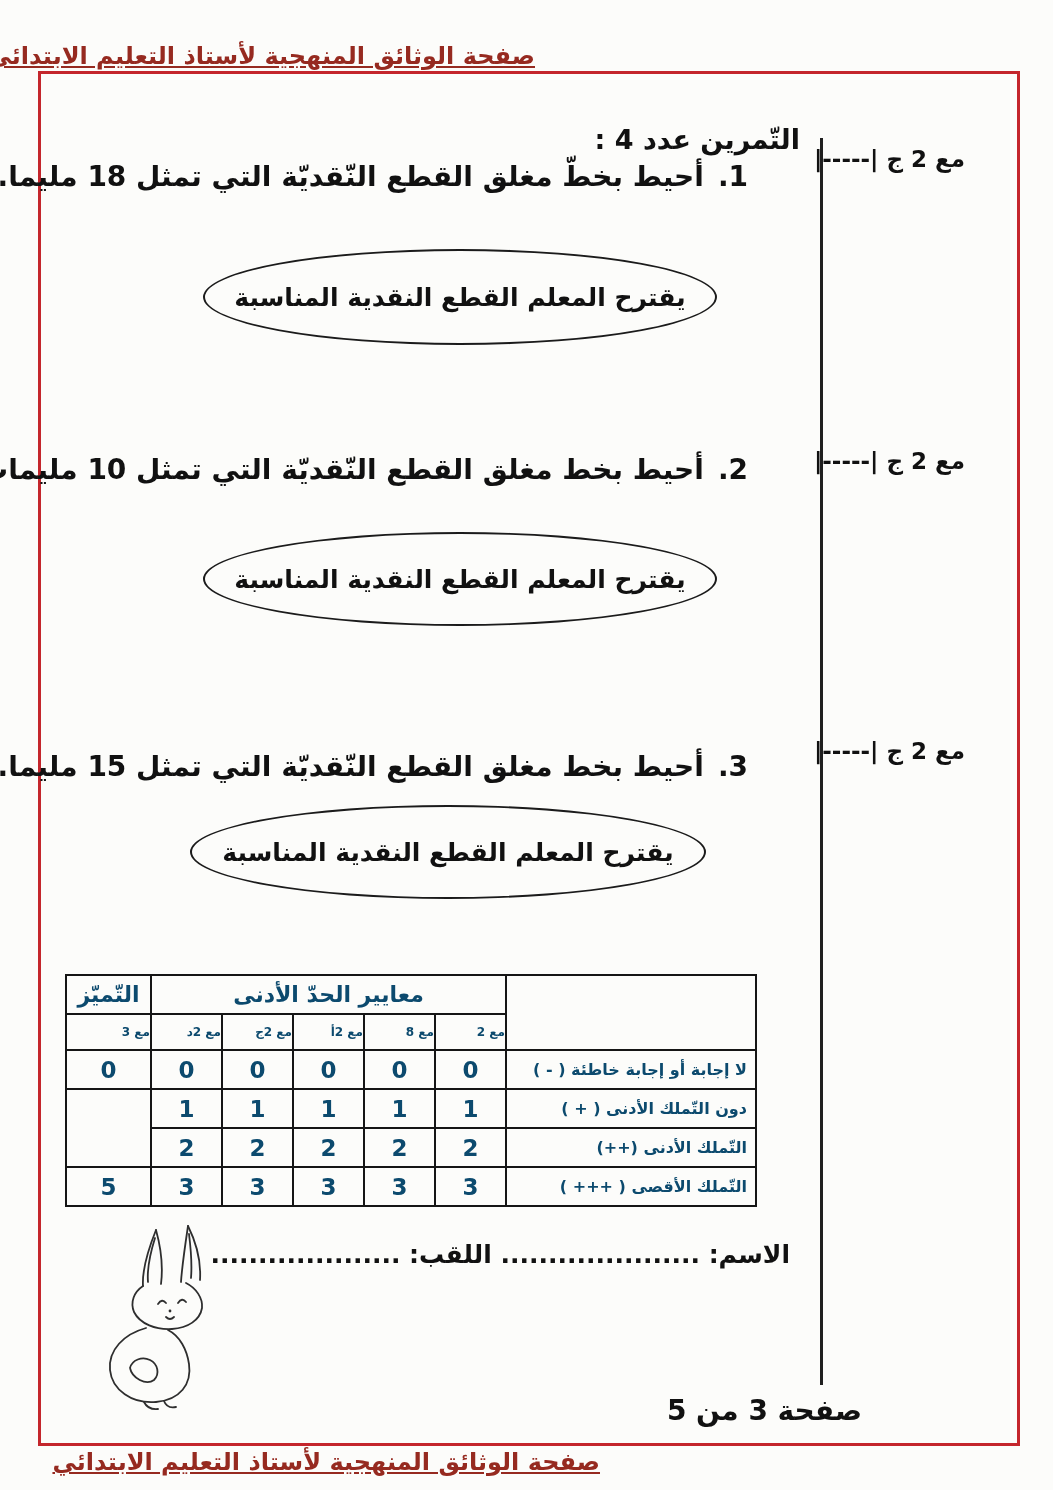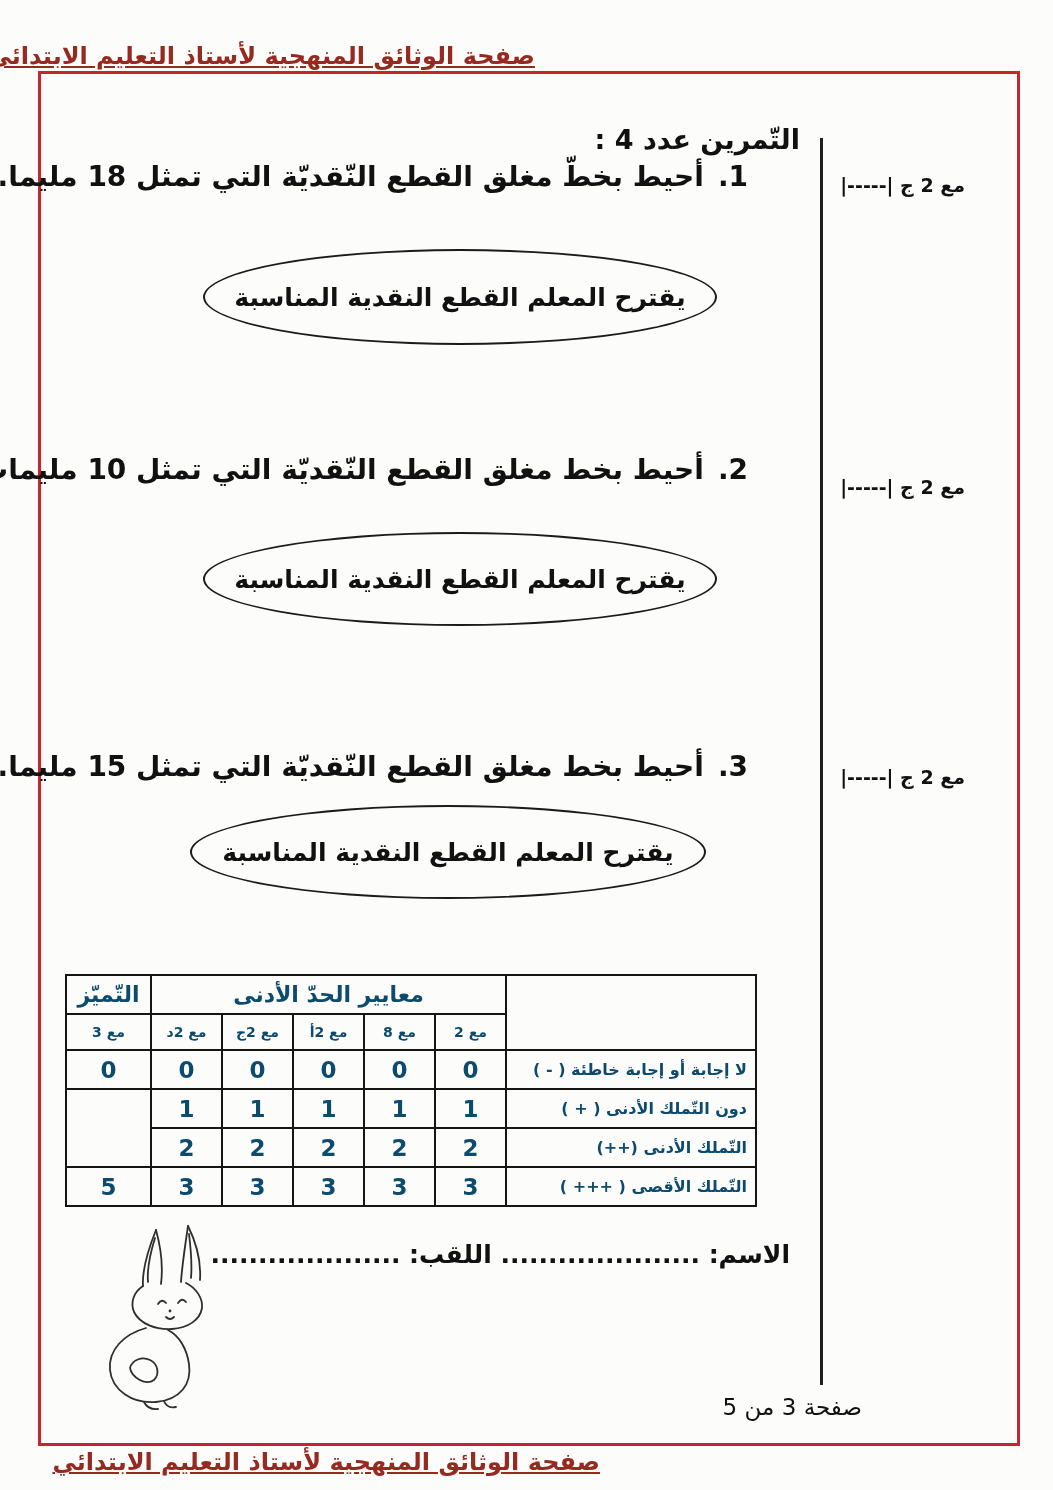--- a/index.html
+++ b/index.html
@@ -3,41 +3,41 @@
 <meta charset="utf-8">
 <style>
   html,body{margin:0;padding:0;}
   body{background:#9a9a9a;font-family:"DejaVu Sans",sans-serif;}
   .page{position:relative;width:1053px;height:1490px;background:#fcfcfa;margin:0 auto;overflow:hidden;color:#111;}
   .border-rect{position:absolute;left:38px;top:71px;width:976px;height:1369px;border:3px solid #c4262c;}
   .doc-banner{position:absolute;font-weight:bold;color:#962a20;text-decoration:underline;font-size:24px;direction:rtl;white-space:nowrap;}
   .top-banner{top:42px;right:518px;}
   .bottom-banner{top:1448px;right:453px;}
   .v-line{position:absolute;left:820px;top:138px;height:1247px;width:0;border-left:3px solid #1f1f1f;}
-  .margin-note{position:absolute;right:88px;font-size:19px;font-weight:bold;direction:rtl;white-space:nowrap;margin-top:28px;}
+  .margin-note{position:absolute;right:88px;font-size:23px;font-weight:bold;direction:rtl;white-space:nowrap;}
   .mn1{top:146px}.mn2{top:448px}.mn3{top:738px}
   .ex-title{position:absolute;right:253px;top:124px;font-size:27px;font-weight:bold;direction:rtl;white-space:nowrap;}
   .question{position:absolute;right:305px;font-size:28px;font-weight:bold;direction:rtl;white-space:nowrap;}
   .q1{top:160px}.q2{top:453px}.q3{top:750px}
   .question .qnum{margin-left:14px;}
   .ellipse{position:absolute;border:2px solid #1b1b1b;border-radius:50%;display:flex;align-items:center;justify-content:center;}
   .e1{left:203px;top:249px;width:510px;height:92px;}
   .e2{left:203px;top:532px;width:510px;height:90px;}
   .e3{left:190px;top:805px;width:512px;height:90px;}
   .ellipse .note{font-size:25px;font-weight:bold;direction:rtl;white-space:nowrap;}
   .table-title{position:absolute;left:137px;top:928px;width:600px;text-align:center;font-size:25px;font-weight:bold;direction:rtl;white-space:nowrap;}
   table.grading{position:absolute;left:65px;top:974px;width:690px;border-collapse:collapse;table-layout:fixed;direction:rtl;}
   .grading th,.grading td{border:2px solid #151515;font-weight:bold;color:#0c4a6e;padding:0;}
   .grading .h1 th{height:37px;font-size:22px;}
-  .grading .h2 th{height:34px;font-size:14px;}
+  .grading .h2 th{height:34px;font-size:12px;text-align:right;}
   .grading td{height:37px;text-align:center;font-size:23px;}
   .grading td.lbl{text-align:right;font-size:16px;padding:0 8px 0 2px;white-space:nowrap;overflow:hidden;}
   .name-line{position:absolute;right:263px;top:1240px;font-size:25px;font-weight:bold;direction:rtl;white-space:nowrap;}
   .name-line .dots{letter-spacing:1px;}
-  .page-num{position:absolute;right:191px;top:1394px;font-size:23px;font-weight:normal;direction:rtl;white-space:nowrap;}
+  .page-num{position:absolute;right:191px;top:1394px;font-size:28px;font-weight:bold;direction:rtl;white-space:nowrap;}
   .rabbit{position:absolute;left:88px;top:1218px;width:185px;height:195px;}
 </style>
 </head>
 <body>
 
 <div class="page">
 
   <div class="doc-banner top-banner">صفحة الوثائق المنهجية لأستاذ التعليم الابتدائي</div>
 
   <div class="border-rect"></div>

